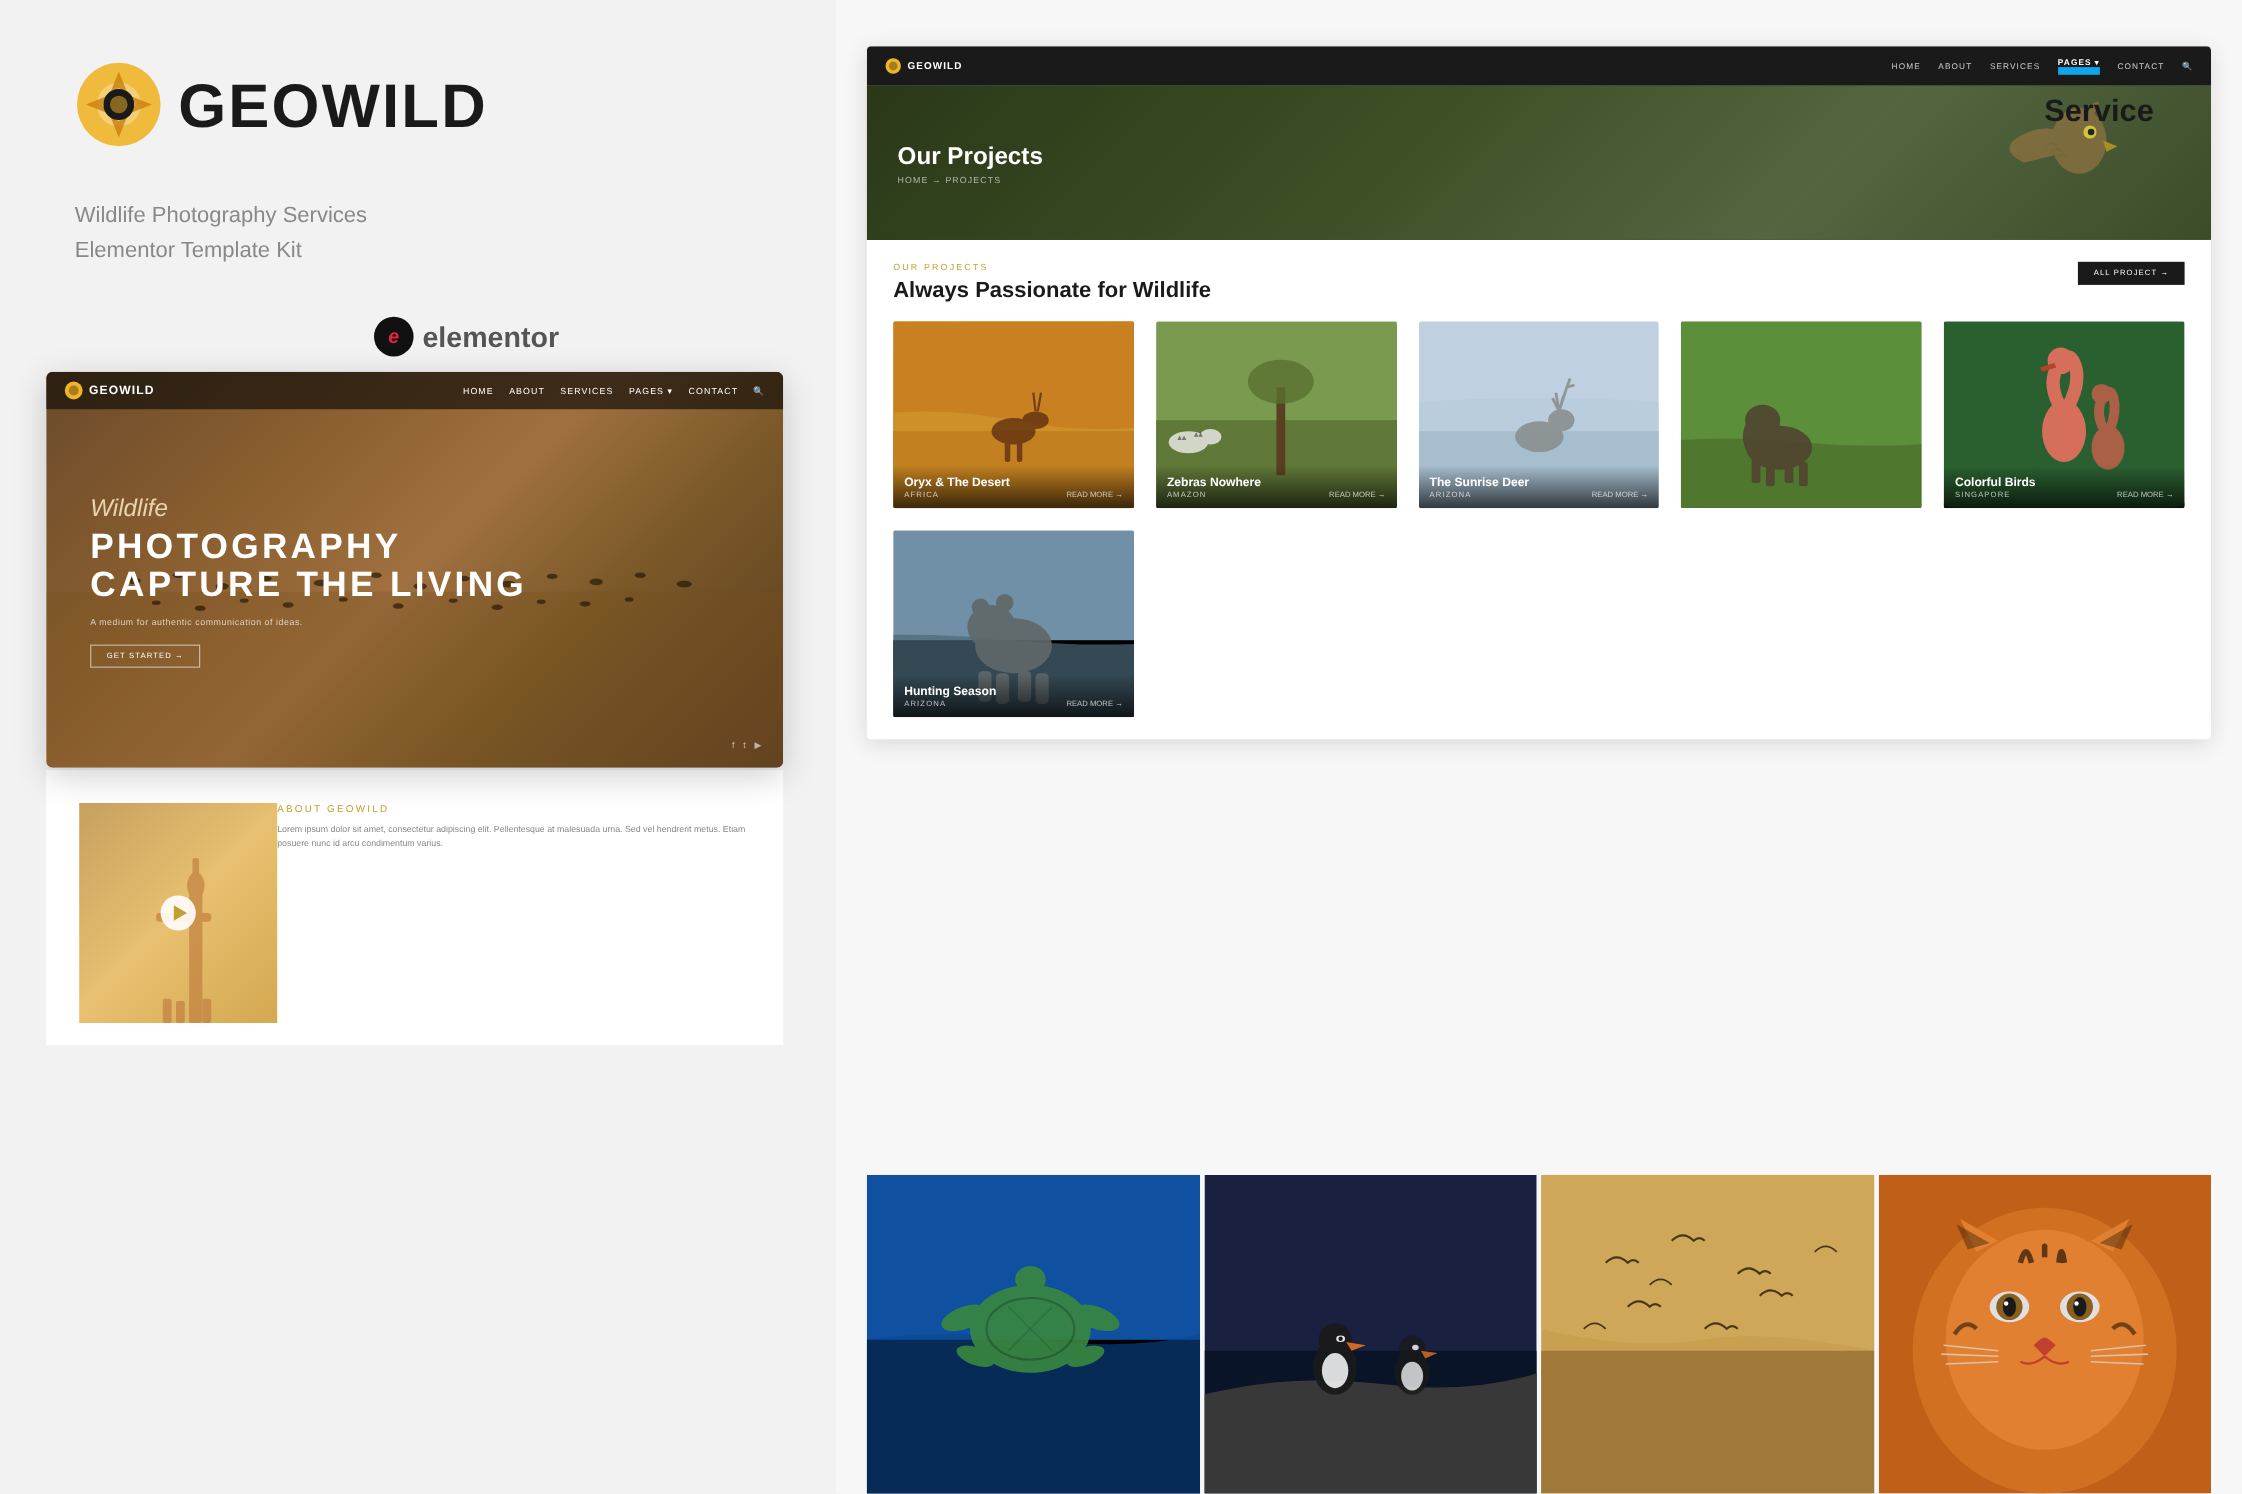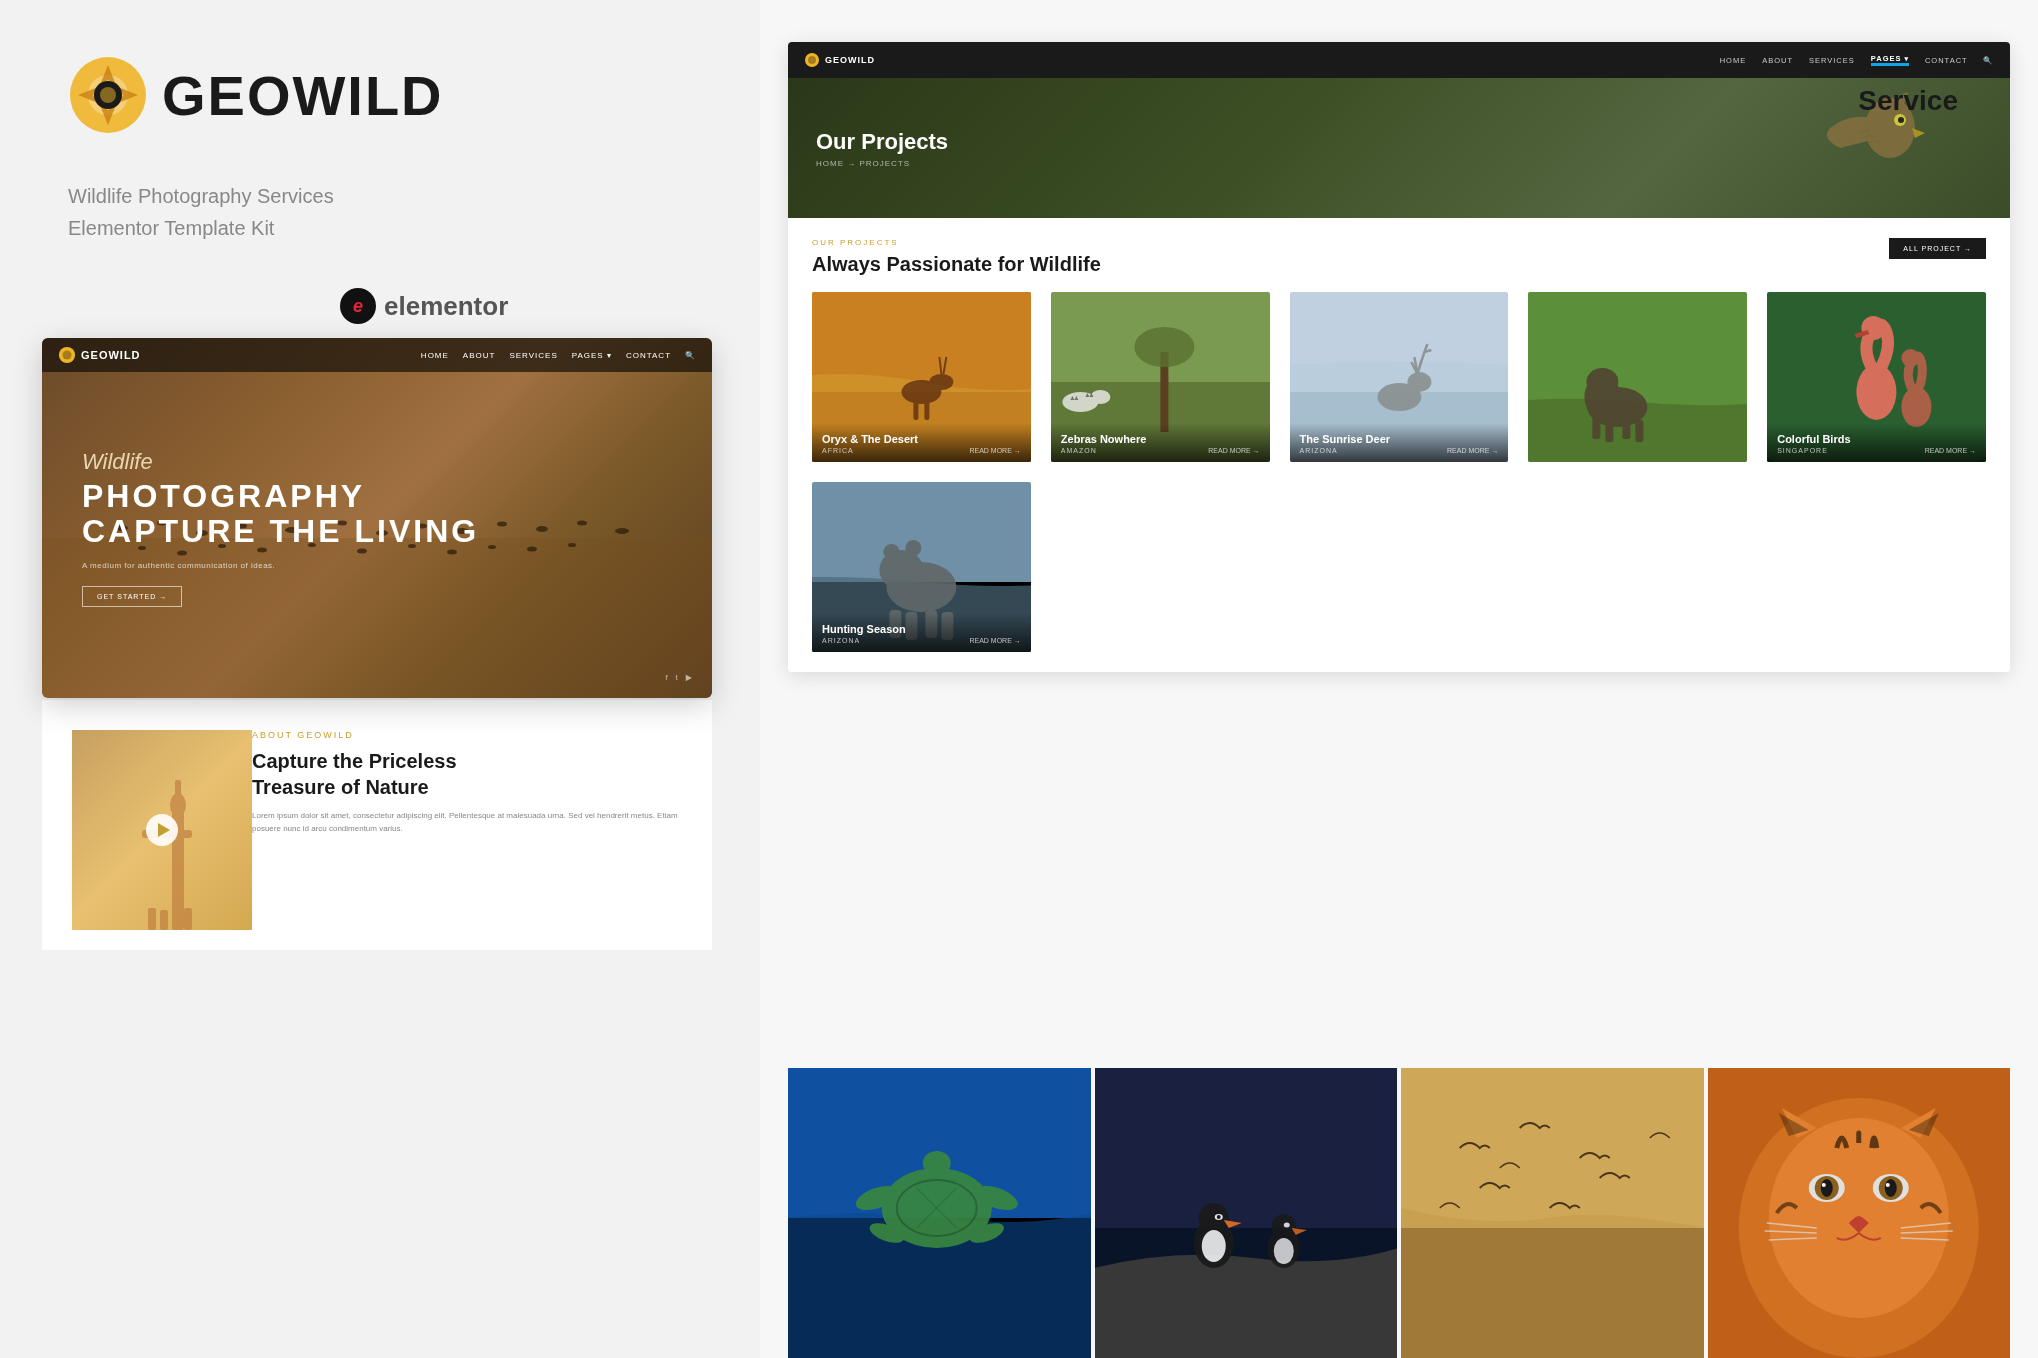--- a/index.html
+++ b/index.html
@@ -351,21 +351,21 @@
     .proj-nav-links span {
       color: #ccc;
       font-size: 7.5px;
       letter-spacing: 1px;
       text-transform: uppercase;
     }
 
     .proj-nav-links span.active {
       color: #fff;
       font-weight: 700;
-      border-bottom: 3px solid #0ea5e9;
+      border-bottom: 7px solid #0ea5e9;
     }
 
     .proj-nav-links .with-arrow::after {
       content: ' ▾';
       font-size: 7px;
     }
 
     
     .proj-hero {
       height: 140px;
@@ -658,24 +658,20 @@
           <rect x="88" y="180" width="8" height="20" rx="2"></rect>
           <rect x="100" y="180" width="8" height="20" rx="2"></rect>
           <rect x="112" y="178" width="8" height="22" rx="2"></rect>
           <rect x="76" y="178" width="8" height="22" rx="2"></rect>
         </g>
       </svg>
       <div class="play-btn" style="position:relative;z-index:5;"></div>
     </div>
     <div class="about-content">
       <div class="about-label">ABOUT GEOWILD</div>
-      <div class="about-title">
-        <div>Capture the Priceless</div>
-        <div>Treasure of Nature</div>
-      </div>
       <div class="about-body">Lorem ipsum dolor sit amet, consectetur adipiscing elit. Pellentesque at malesuada urna. Sed vel hendrerit metus. Etiam posuere nunc id arcu condimentum varius.</div>
     </div>
   </div>
 
 </div>
 
 <div class="right-panel">
 
   <div class="service-badge">
     <span class="service-badge-text">Service</span>

